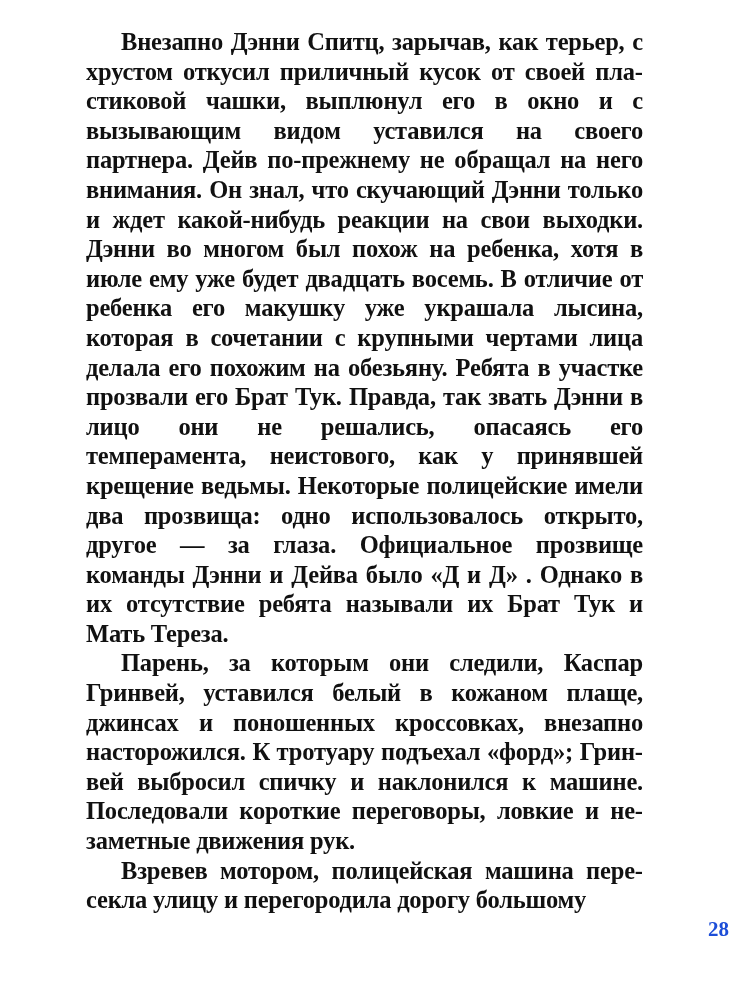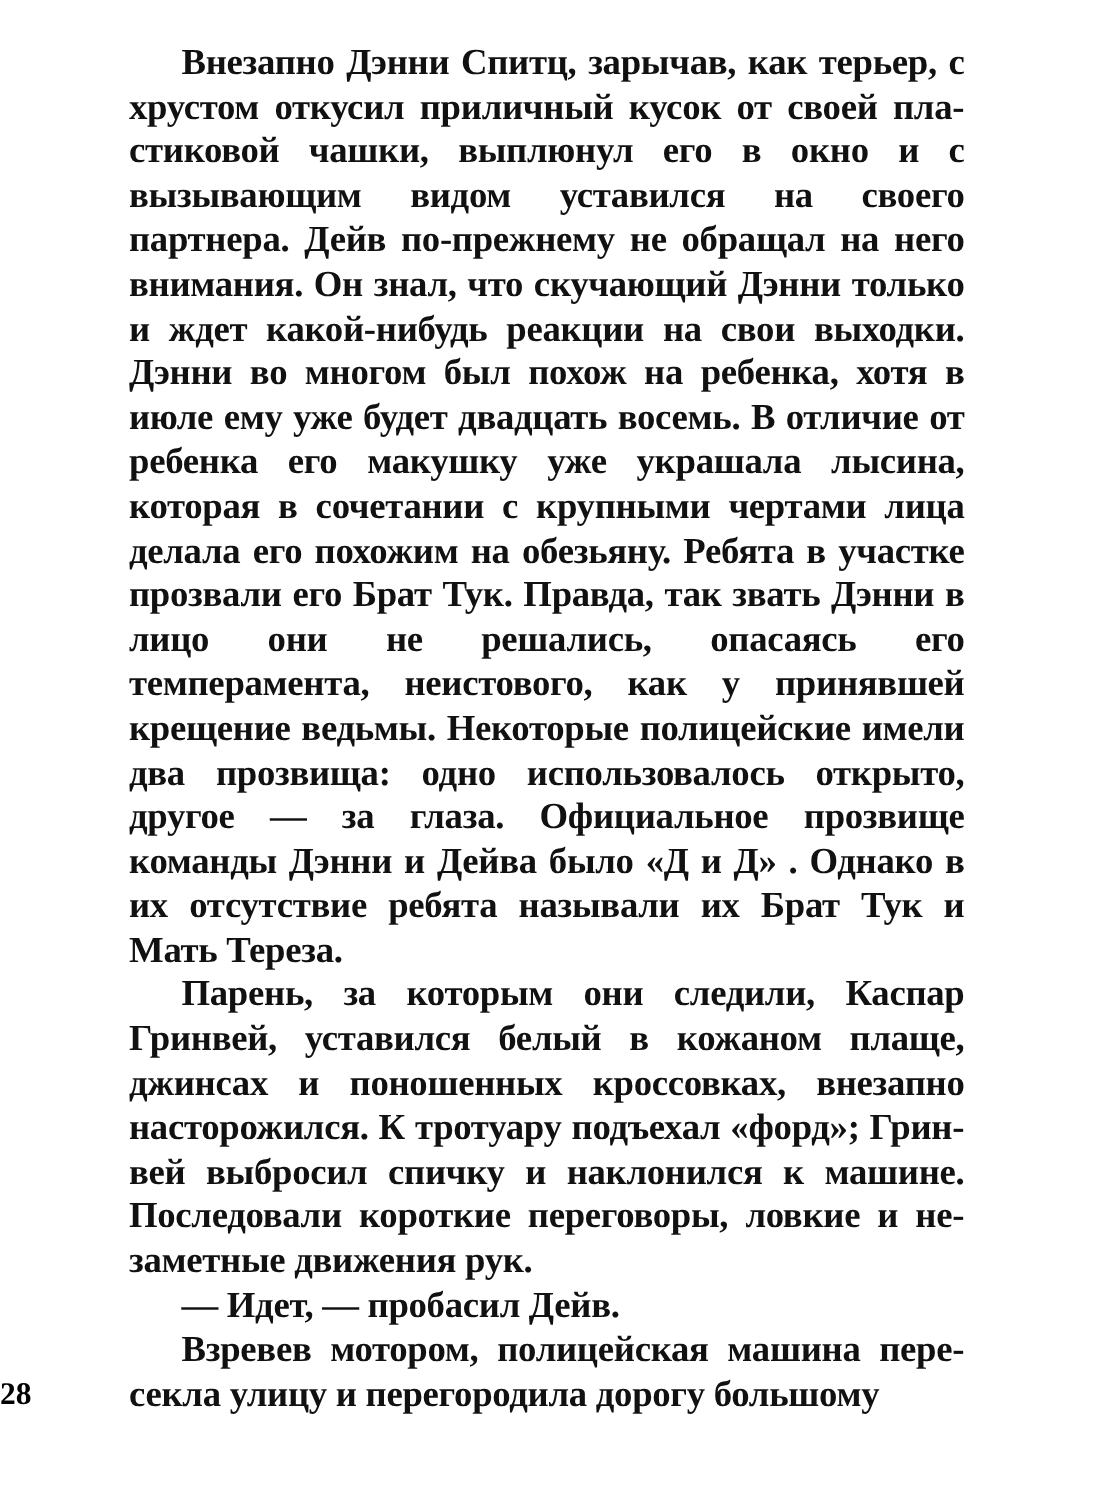--- a/index.html
+++ b/index.html
@@ -29,30 +29,29 @@
     .para {
       margin: 0;
       text-indent: 35px;
       hyphens: manual;
     }
     .page-number {
       position: absolute;
       left: 0;
       width: 729px;
       top: 917px;
-      text-align: left;
+      text-align: right;
       font-family: "Liberation Serif", "DejaVu Serif", serif;
       font-weight: bold;
       font-size: 21px;
-      color: #000000;
+      color: #1d4ed8;
     }
   </style>
 </head>
 <body>
 
 <div class="page">
   <p class="para">Внезапно Дэнни Спитц, зарычав, как терьер, с хрустом откусил приличный кусок от своей пла­стиковой чашки, выплюнул его в окно и с вызывающим видом уставился на своего партнера. Дейв по-прежнему не обращал на него внимания. Он знал, что скучающий Дэнни только и ждет какой-нибудь реакции на свои выходки. Дэнни во многом был похож на ребенка, хотя в июле ему уже будет двадцать восемь. В отличие от ребенка его макушку уже украшала лысина, которая в сочетании с крупными чертами лица делала его похожим на обезьяну. Ребята в участке прозвали его Брат Тук. Правда, так звать Дэнни в лицо они не решались, опасаясь его темперамента, неисто­вого, как у принявшей крещение ведьмы. Неко­торые полицейские имели два прозвища: одно использовалось открыто, другое — за глаза. Офи­циальное прозвище команды Дэнни и Дейва было «Д и Д» . Однако в их отсутствие ребята называли их Брат Тук и Мать Тереза.</p>
   <p class="para">Парень, за которым они следили, Каспар Гринвей, уставился белый в кожаном плаще, джинсах и поношенных кроссовках, внезапно насторожился. К тротуару подъехал «форд»; Грин­вей выбросил спичку и наклонился к машине. Последовали короткие переговоры, ловкие и не­заметные движения рук.</p>
-  <p class="para">— Идет, — пробасил Дейв.</p>
   <p class="para">Взревев мотором, полицейская машина пере­секла улицу и перегородила дорогу большому</p>
 </div>
 
 <div class="page-number">28</div>
 
 </body></html>

